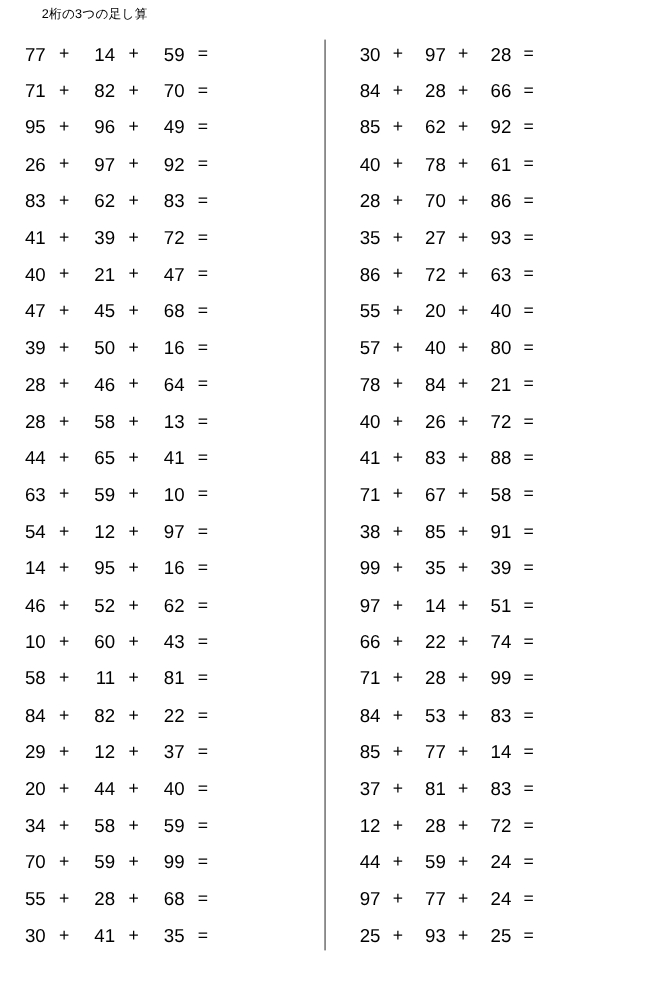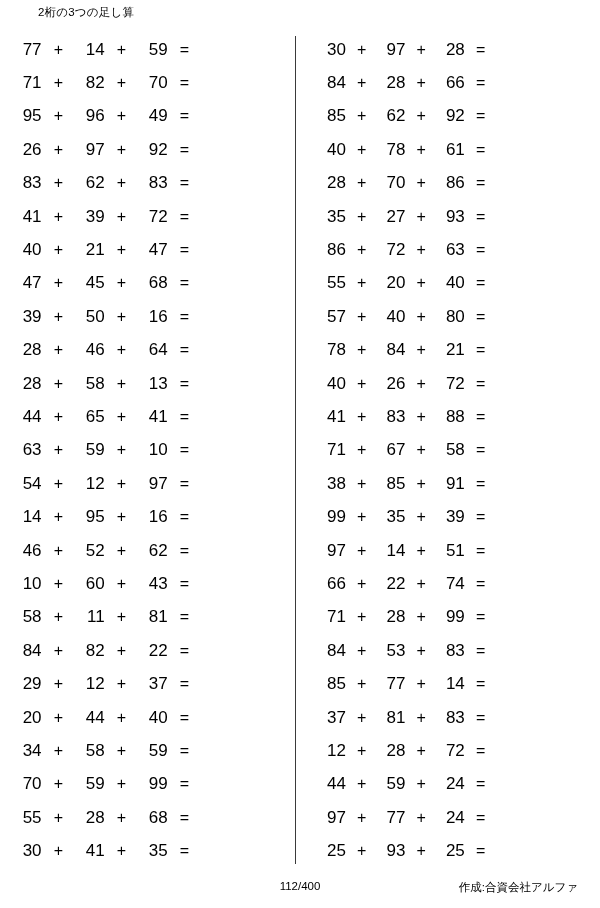--- a/index.html
+++ b/index.html
@@ -555,18 +555,14 @@
           <span class="op">+</span>
           <span class="num">93</span>
           <span class="op">+</span>
           <span class="num">25</span>
           <span class="eq">=</span>
           <span class="answer-blank" style="display: inline-block; width: 90px; height: 20px;"></span>
         </div>
       </div>
   </div>
 
-  <div class="footer">
-    <div class="page-num">112/400</div>
-    <div class="credit">作成:合資会社アルファ</div>
-  </div>
 
 </div>
 
 </body></html>

